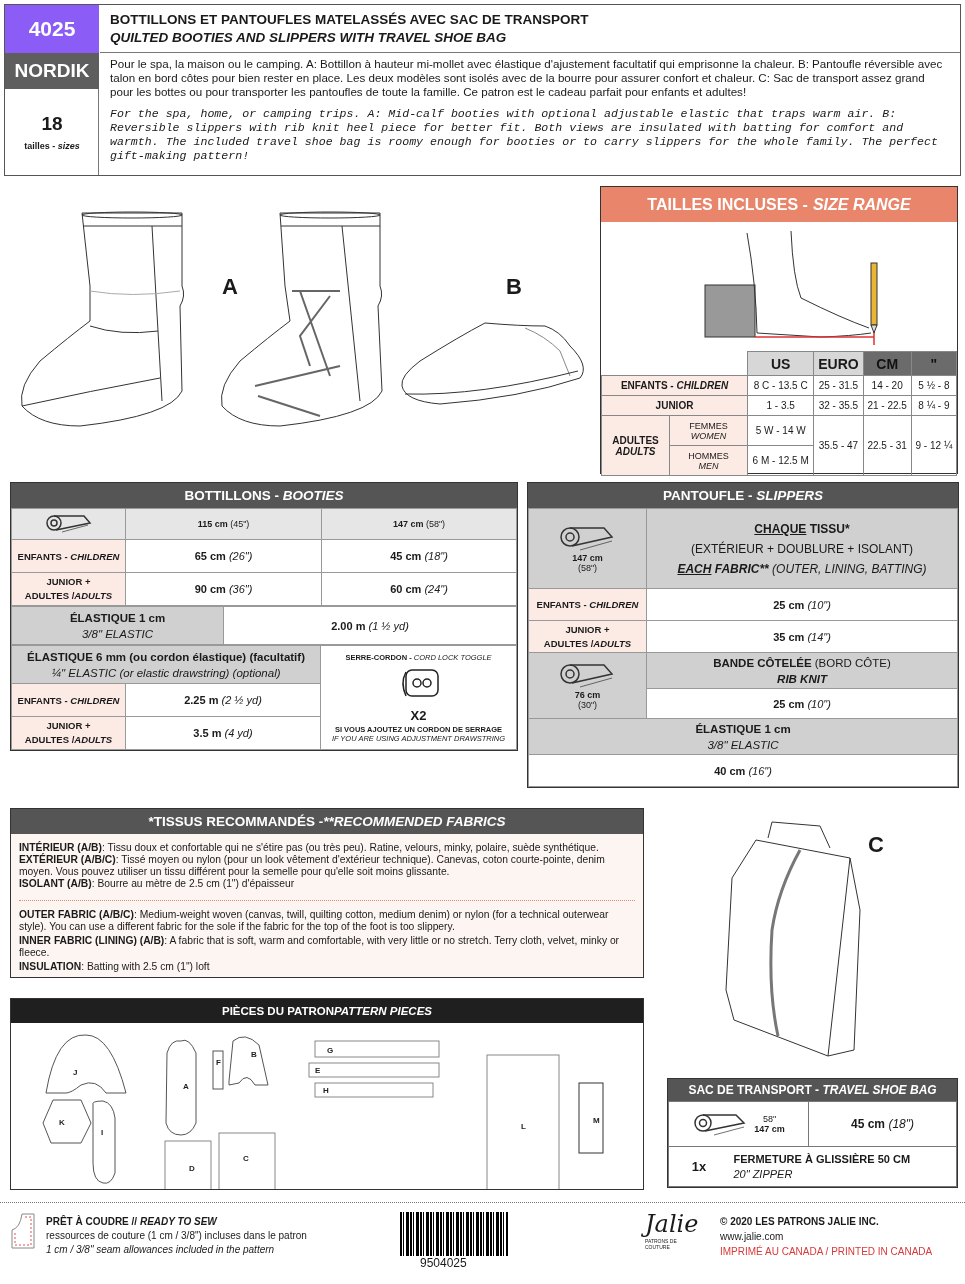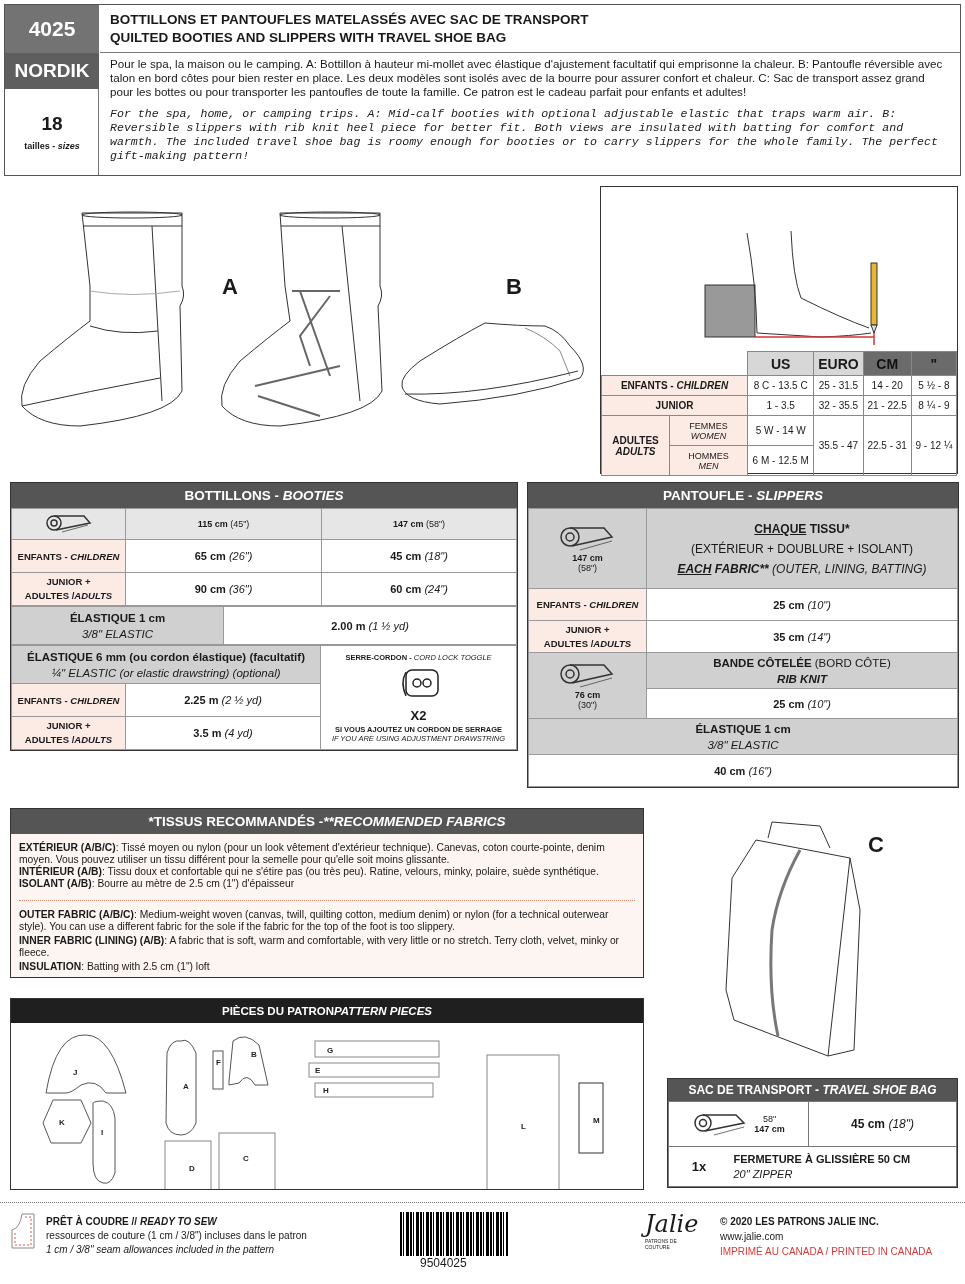--- a/index.html
+++ b/index.html
@@ -1,29 +1,29 @@
 <!DOCTYPE html>
 <html><head>
 <meta charset="utf-8">
 <style>
   * { box-sizing: border-box; margin: 0; padding: 0; }
   body { width: 965px; height: 1284px; background: #fff; font-family: "Liberation Sans", sans-serif; color: #1a1a1a; position: relative; overflow: hidden; }
   .abs { position: absolute; }
   
   #hdr { left: 4px; top: 4px; width: 957px; height: 172px; border: 1px solid #555; }
   #hdr-left { left: 0; top: 0; width: 94px; height: 170px; border-right: 1px solid #777; }
-  #num { left: 0; top: 0; width: 94px; height: 48px; background: #737373; color: #fff; font-weight: bold; font-size: 21px; display: flex; align-items: center; justify-content: center; }
+  #num { left: 0; top: 0; width: 94px; height: 48px; background: #8b5cf6; color: #fff; font-weight: bold; font-size: 21px; display: flex; align-items: center; justify-content: center; }
   #name { left: 0; top: 48px; width: 94px; height: 36px; background: #5e5e5e; color: #fff; font-weight: bold; font-size: 19px; display: flex; align-items: center; justify-content: center; }
   #sizes { left: 0; top: 108px; width: 94px; text-align: center; }
   #sizes .n { font-size: 19px; font-weight: bold; display: block; }
   #sizes .l { font-size: 9px; font-weight: bold; }
   #sizes .l i { font-weight: bold; }
   #title-band { left: 95px; top: 0; width: 860px; height: 48px; border-bottom: 1px solid #777; padding: 6px 10px; }
   #title-band .fr { font-size: 13.5px; font-weight: bold; display:block; line-height: 18px; }
-  #title-band .en { font-size: 13.5px; font-weight: bold; display:block; line-height: 18px; }
+  #title-band .en { font-size: 13.5px; font-weight: bold; font-style: italic; display:block; line-height: 18px; }
   #desc { left: 95px; top: 48px; width: 860px; padding: 4px 10px; font-size: 11.6px; line-height: 14px; }
   #desc p { margin-bottom: 8px; }
   #desc p.en { font-style: italic; font-family: Liberation Mono, monospace; }
 
   
   #illus { left: 0; top: 186px; width: 600px; height: 290px; }
   .vlabel { font-weight: bold; font-size: 22px; }
 
   
   #sr { left: 600px; top: 186px; width: 358px; height: 288px; border: 1px solid #333; }
@@ -120,20 +120,24 @@
 
     <path d="M485 137 Q460 150 420 175 Q400 190 402 200 Q405 215 440 218 Q520 212 580 192 Q590 180 570 160 Q560 145 545 140 Q520 140 485 137Z"></path>
     <path d="M525 142 Q545 150 560 165 L570 190" stroke="#888"></path>
     <path d="M405 208 Q480 210 578 185"></path>
   </svg>
   <div class="abs vlabel" style="left:222px;top:88px;">A</div>
   <div class="abs vlabel" style="left:506px;top:88px;">B</div>
 </div>
 
 <div id="sr" class="abs">
+  <div id="sr-title" class="abs">
+    <span>TAILLES INCLUSES -</span>
+      <i>SIZE RANGE</i>
+  </div>
   <svg class="abs" style="left:0;top:36px;" width="356" height="128" fill="none">
     <rect x="104" y="62" width="50" height="52" fill="#999" stroke="#333"></rect>
     <path d="M146 10 Q155 60 156 110 L220 114 Q250 113 270 110" stroke="#333"></path>
     <path d="M190 8 Q192 55 200 75 Q240 95 268 105" stroke="#333"></path>
     <line x1="154" y1="114" x2="273" y2="114" stroke="#e03030" stroke-width="1.5"></line>
     <line x1="273" y1="104" x2="273" y2="122" stroke="#e03030" stroke-width="1.5"></line>
     <rect x="270" y="40" width="6" height="62" fill="#e8b632" stroke="#333"></rect>
     <polygon points="270,102 276,102 273,110" fill="#ddd" stroke="#333"></polygon>
   </svg>
   <table id="sr-table">
@@ -292,22 +296,22 @@
   </tbody>
     </table>
 </div>
 
 <div id="fabrics" class="abs">
   <div class="sec-h">
       <span>*TISSUS RECOMMANDÉS - </span>
       <i>**RECOMMENDED FABRICS</i>
     </div>
   <div class="body">
+    <p><b>INTÉRIEUR (A/B)</b><span>: Tissu doux et confortable qui ne s'étire pas (ou très peu). Ratine, velours, minky, polaire, suède synthétique.</span></p>
     <p><b>EXTÉRIEUR (A/B/C)</b><span>: Tissé moyen ou nylon (pour un look vêtement d'extérieur technique). Canevas, coton courte-pointe, denim moyen. Vous pouvez utiliser un tissu différent pour la semelle pour qu'elle soit moins glissante.</span></p>
-    <p><b>INTÉRIEUR (A/B)</b><span>: Tissu doux et confortable qui ne s'étire pas (ou très peu). Ratine, velours, minky, polaire, suède synthétique.</span></p>
     <p><b>ISOLANT (A/B)</b><span>: Bourre au mètre de 2.5 cm (1") d'épaisseur</span></p>
     <hr>
     <p><b>OUTER FABRIC (A/B/C)</b><span>: Medium-weight woven (canvas, twill, quilting cotton, medium denim) or nylon (for a technical outerwear style). You can use a different fabric for the sole if the fabric for the top of the foot is too slippery.</span></p>
     <p style="margin-top:2px;"><b>INNER FABRIC (LINING) (A/B)</b><span>: A fabric that is soft, warm and comfortable, with very little or no stretch. Terry cloth, velvet, minky or fleece.</span></p>
     <p style="margin-top:2px;"><b>INSULATION</b><span>: Batting with 2.5 cm (1") loft</span></p>
   </div>
 </div>
 
 <div id="pieces" class="abs">
   <div class="sec-h black" style="height:24px;">

